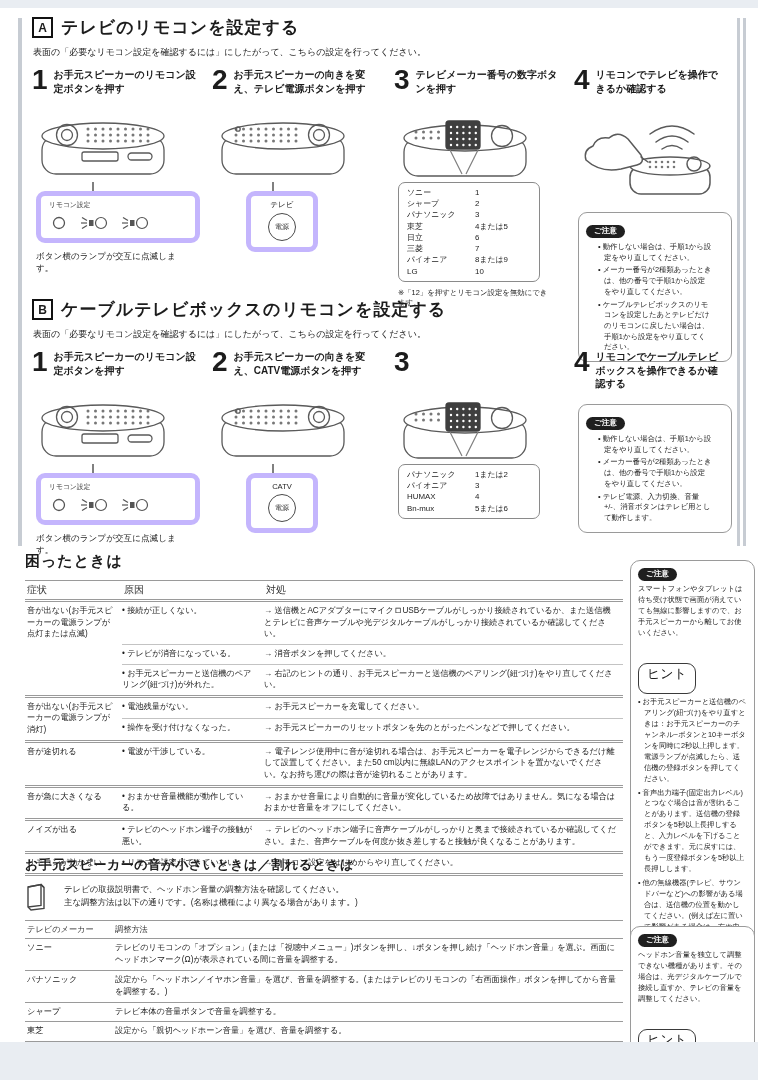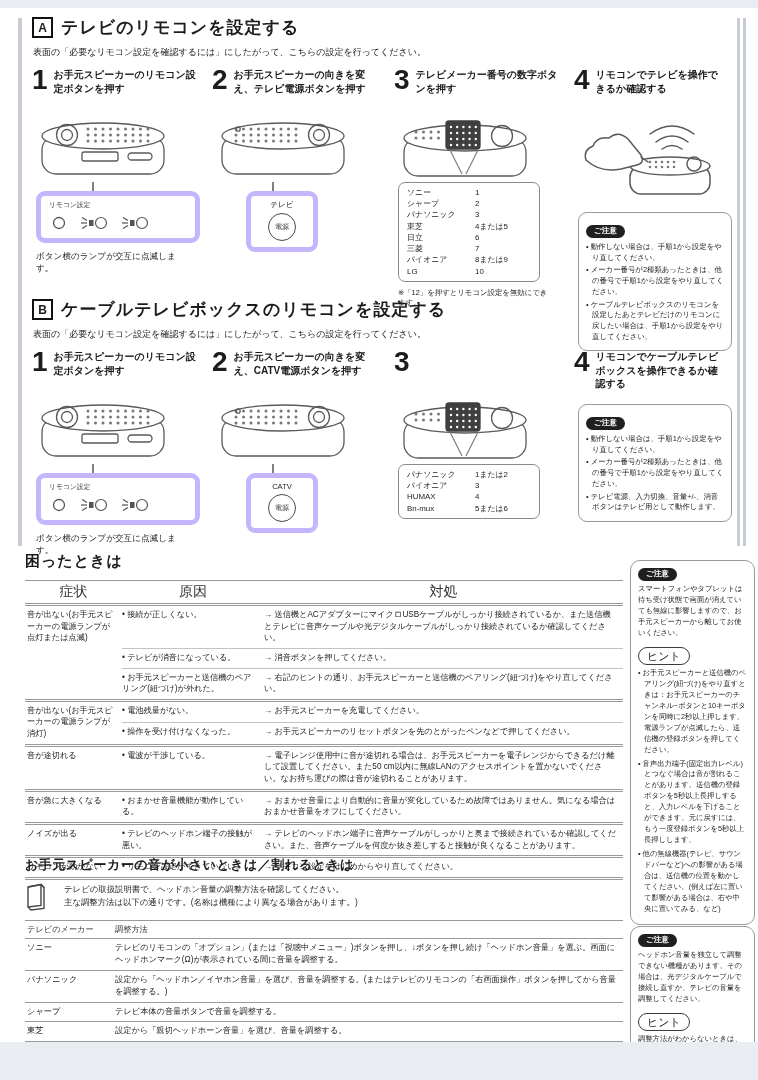--- a/index.html
+++ b/index.html
@@ -44,31 +44,31 @@
   .caption{font-size:8.6px;line-height:1.4;margin:7px 0 0;width:152px;}
 
   .maker-box{width:124px;border:1px solid #8a8a8a;border-radius:7px;padding:4px 8px;font-size:7.9px;line-height:1.42;}
   .maker-row{display:flex;}
   .maker-name{width:68px;flex:none;}
   .fine-note{font-size:7.4px;line-height:1.4;margin-top:6px;width:152px;color:#222;}
 
   .note-box{border:1px solid #9a9a9a;border-radius:9px;padding:6px 7px 8px;width:138px;margin-top:10px;background:#fff;}
   .badge-dark{display:inline-block;background:#1f1f1f;color:#fff;font-size:7.6px;font-weight:bold;
         border-radius:8px;padding:1px 8px 2px;line-height:1.3;}
-  .badge-hint{display:inline-block;border:1px solid #3a3a3a;border-radius:9px;font-size:11px;
-        padding:0 8px 0;line-height:1.5;margin-top:8px;}
-  .note-list{margin:4px 0 0;padding:0;list-style:none;font-size:7.4px;line-height:1.45;}
+  .badge-hint{display:inline-block;border:1px solid #3a3a3a;border-radius:9px;font-size:13px;
+        padding:0 8px 10px;line-height:1.5;margin-top:24px;}
+  .note-list{margin:4px 12px 0;padding:0;list-style:none;font-size:7.4px;line-height:1.45;}
   .note-list li{text-indent:-6px;padding-left:6px;margin-top:2px;}
 
   .trouble-sec{left:25px;top:552px;width:598px;}
   .tr-title{font-size:15px;font-weight:bold;margin:0 0 9px;letter-spacing:1px;}
   table{border-collapse:collapse;width:100%;}
   .trouble{border-bottom:3px double #9a9a9a;}
-  .trouble th{font-size:14px;font-weight:normal;color:#333;border-top:1px solid #9a9a9a;
-        border-bottom:1px solid #9a9a9a;padding:2px;text-align:center;}
+  .trouble th{font-size:10px;font-weight:normal;color:#333;border-top:1px solid #9a9a9a;
+        border-bottom:1px solid #9a9a9a;padding:2px;text-align:left;}
   .trouble td{font-size:8.2px;vertical-align:top;padding:3px 6px 4px 0;line-height:1.42;}
   .trouble td.sym{padding-left:2px;}
   .trouble tr.grp td{border-top:3px double #9a9a9a;}
   .trouble tr.sub td{border-top:1px solid #c3c3c3;}
 
   .side{position:absolute;left:630px;width:109px;border:1px solid #9a9a9a;border-radius:10px;
         padding:7px 7px 9px;font-size:7.3px;line-height:1.5;background:#fff;}
   .side1{top:560px;}
   .side2{top:926px;}
   .side p{margin:3px 0 0;}

